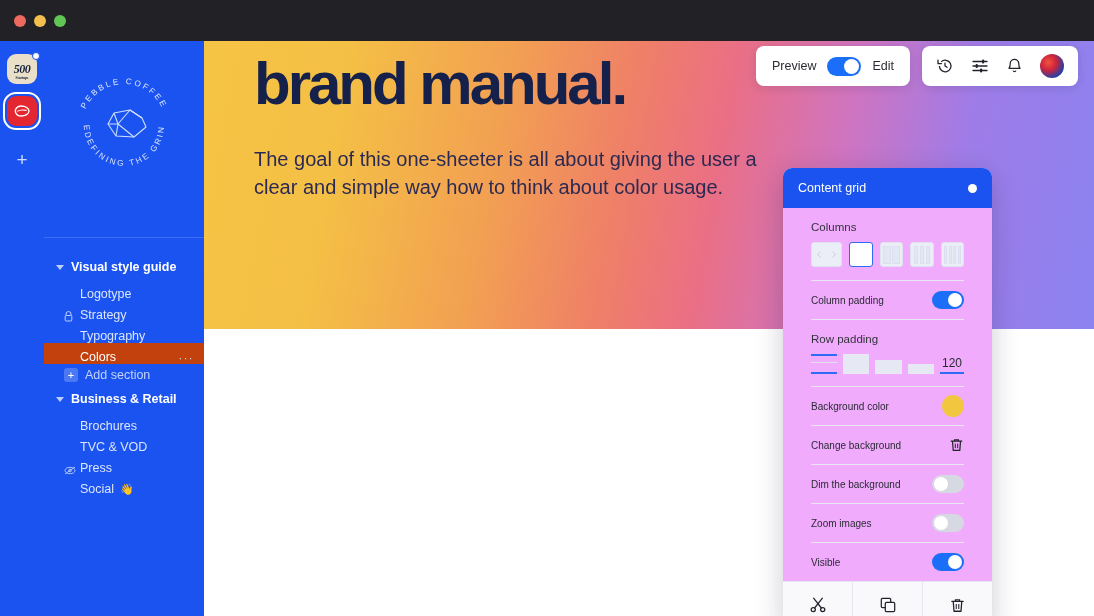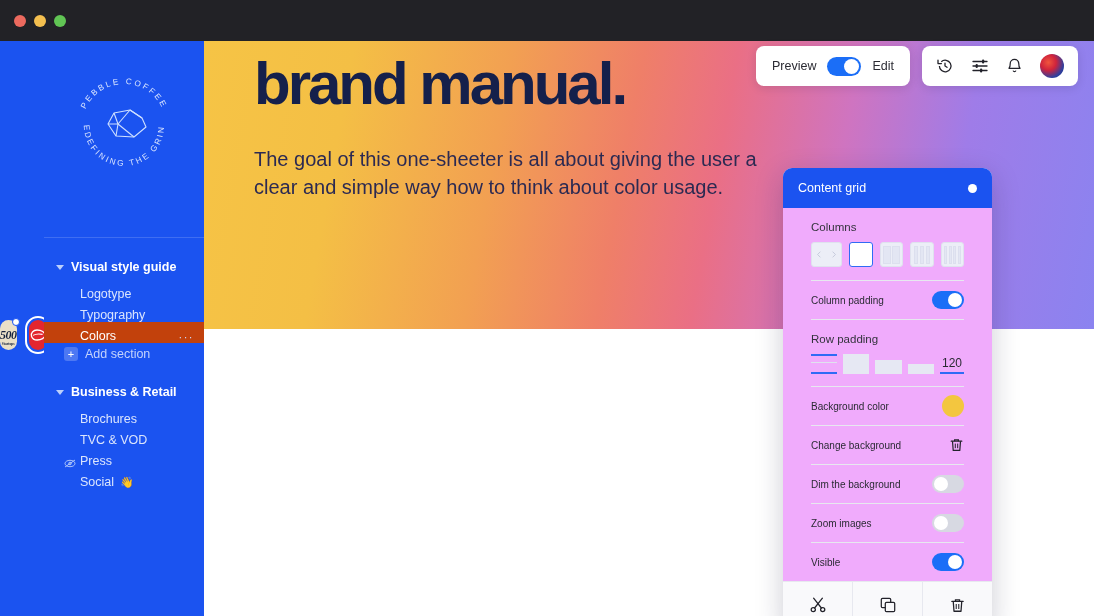--- a/index.html
+++ b/index.html
@@ -27,21 +27,21 @@
   .tl { width: 12px; height: 12px; border-radius: 50%; margin-right: 8px; }
   .tl.r { background: #ec6a5e; }
   .tl.y { background: #f4bf4f; }
   .tl.g { background: #61c554; }
 
   
   .rail {
     position: absolute; top: 41px; left: 0;
     width: 44px; height: 575px;
     background: #1b53f0;
-    display: flex; flex-direction: row;
+    display: flex; flex-direction: column;
     align-items: center; padding-top: 13px; gap: 12px;
   }
   .ws {
     position: relative;
     width: 30px; height: 30px; border-radius: 9px;
     display: flex; align-items: center; justify-content: center;
     font-size: 11px; font-weight: 700;
   }
   .ws-500 {
     background: #eadfc8; color: #14213d;
@@ -301,36 +301,45 @@
 
     <div class="sb-group-title">
       <span class="caret"></span>
       <span>Visual style guide</span>
     </div>
 
     <div class="sb-item">
       <span>Logotype</span>
     </div>
 
+    <div class="sb-item">
+      <span class="ic">
+        <svg width="9" height="11" viewBox="0 0 9 11">
+            <path d="M2 4.5V3a2.5 2.5 0 0 1 5 0v1.5" fill="none" stroke="#bcd0fb" stroke-width="1"></path>
+            <rect x="1.2" y="4.5" width="6.6" height="5.5" rx="1" fill="none" stroke="#bcd0fb" stroke-width="1"></rect>
+          </svg>
+      </span>
+      <span>Strategy</span>
+    </div>
 
     <div class="sb-item">
       <span>Typography</span>
     </div>
 
     <div class="sb-item active">
       <span>Colors</span>
       <span class="dots">···</span>
     </div>
 
     <div class="sb-add">
       <span class="plus-badge">+</span>
       <span>Add section</span>
     </div>
 
-    <div class="sb-group-title" style="margin-top:14px;">
+    <div class="sb-group-title" style="margin-top:0;">
       <span class="caret"></span>
       <span>Business &amp; Retail</span>
     </div>
 
     <div class="sb-item">
       <span>Brochures</span>
     </div>
 
     <div class="sb-item">
       <span>TVC &amp; VOD</span>

